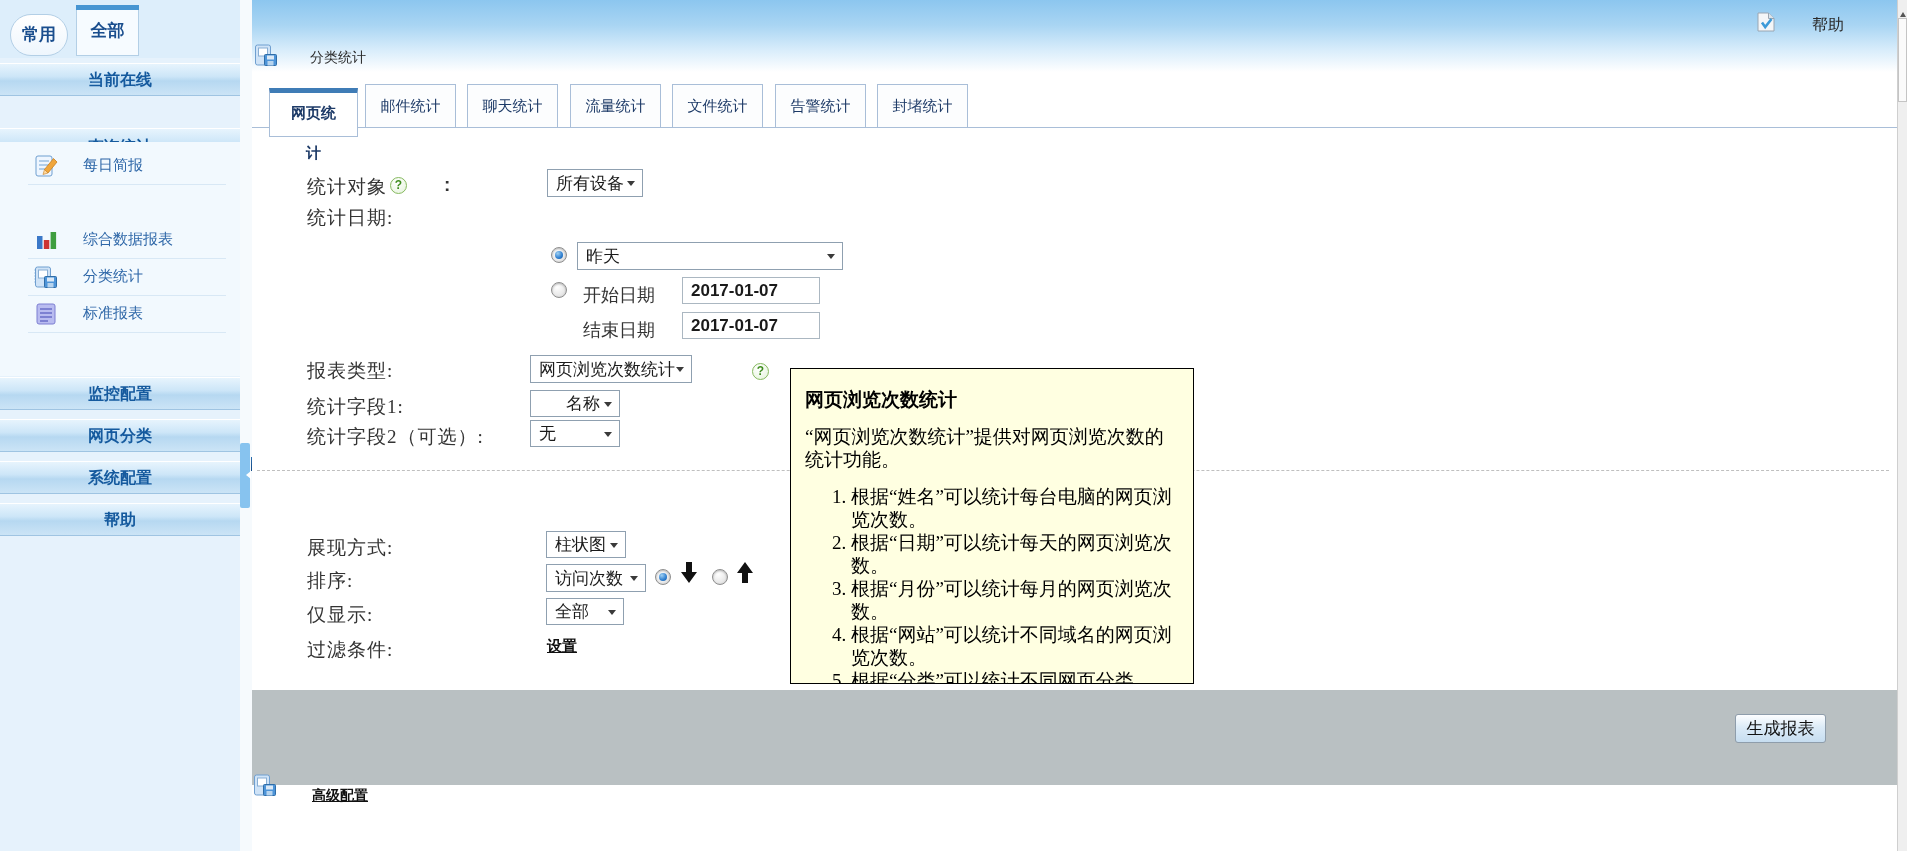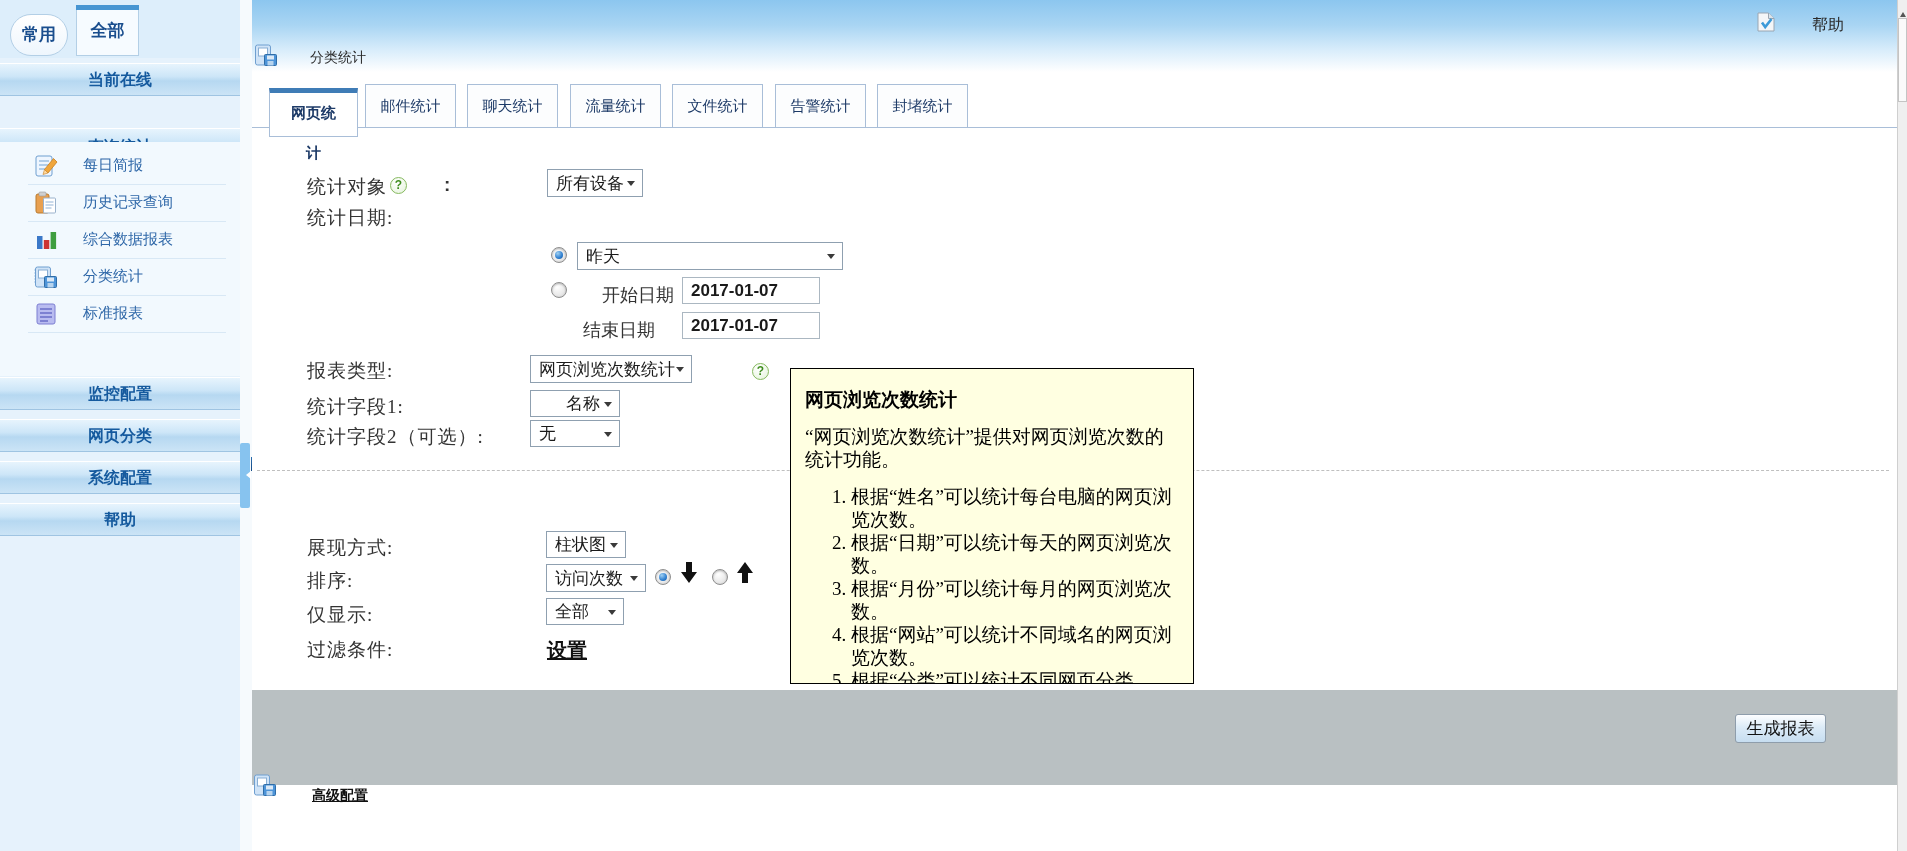--- a/index.html
+++ b/index.html
@@ -72,21 +72,21 @@
     border:1px solid #8e8e8e;background:radial-gradient(circle at 38% 32%,#ffffff 0%,#e9e9e9 60%,#cfcfcf 100%);
     box-shadow:inset 0 1px 2px rgba(0,0,0,.25);cursor:pointer;}
   .radio.checked::after{content:"";position:absolute;left:3px;top:3px;width:8px;height:8px;border-radius:50%;
     background:radial-gradient(circle at 35% 30%,#9fd0f2 0%,#2f7fd0 60%,#15599e 100%);}
   .qicon{position:absolute;width:17px;height:17px;border-radius:50%;box-sizing:border-box;
     border:1px solid #86b95f;background:radial-gradient(circle at 40% 30%,#ffffff,#e4f3da);
     color:#3f8d1f;font-size:12px;font-weight:bold;text-align:center;line-height:15px;cursor:pointer;}
   .colon{position:absolute;font-size:19px;color:#333;font-weight:bold;}
   .dashed{position:absolute;left:5px;right:8px;top:470px;border-top:1px dashed #bfbfbf;}
   .sort-arrow{position:absolute;width:18px;height:21px;}
-  .linktext{position:absolute;font-size:20px;font-weight:600;color:#111;text-decoration:underline;cursor:pointer;
+  .linktext{position:absolute;font-size:15px;font-weight:600;color:#111;text-decoration:underline;cursor:pointer;
     font-family:"Liberation Serif","DejaVu Serif",serif;}
   
   .tooltip{
     position:absolute;left:538px;top:368px;width:404px;height:316px;box-sizing:border-box;
     background:#ffffe1;border:1px solid #000;z-index:5;overflow:hidden;
     font-family:"Liberation Serif","DejaVu Serif",serif;color:#000;padding:18px 14px 0 14px;
   }
   .tooltip .tt-title{font-size:19px;font-weight:bold;}
   .tooltip .tt-body{font-size:19px;line-height:23px;margin-top:12px;}
   .tooltip ol{margin:14px 0 0 0;padding-left:46px;font-size:19px;line-height:23px;}
@@ -124,32 +124,20 @@
     <div class="subitem" style="top:6px;">
       <span class="sicon">
         <svg width="26" height="26" viewBox="0 0 26 26">
             <rect x="3" y="3" width="16" height="20" rx="2" fill="#eef6ff" stroke="#6f9fd0"></rect>
             <path d="M6 8h10M6 12h10M6 16h6" stroke="#9cc0e4" stroke-width="1.5"></path>
             <path d="M11.5 16.5 L20.5 5.5 L24 9 L15 20 z" fill="#f0a63c" stroke="#c77f1f" stroke-width="0.8"></path>
             <path d="M11.5 16.5 l3.5 3.5 -5 1.5 z" fill="#ffd9a0" stroke="#c77f1f" stroke-width="0.6"></path>
           </svg>
       </span>
       <span class="slabel">每日简报</span>
-      <span class="sep"></span>
-    </div>
-    <div class="subitem" style="top:43px;">
-      <span class="sicon">
-        <svg width="26" height="26" viewBox="0 0 26 26">
-            <rect x="3" y="4" width="13" height="19" rx="2" fill="#e8a050" stroke="#b97a2e"></rect>
-            <rect x="6" y="2" width="7" height="4" rx="1" fill="#cfcfcf" stroke="#9a9a9a" stroke-width="0.6"></rect>
-            <rect x="10.5" y="8" width="12" height="15" rx="1" fill="#ffffff" stroke="#9ab2cc"></rect>
-            <path d="M12.5 12h8M12.5 15h8M12.5 18h6" stroke="#b8cde4" stroke-width="1.3"></path>
-          </svg>
-      </span>
-      <span class="slabel">历史记录查询</span>
       <span class="sep"></span>
     </div>
     <div class="subitem" style="top:80px;">
       <span class="sicon">
         <svg width="26" height="26" viewBox="0 0 26 26">
             <rect x="4" y="9" width="5.5" height="13" fill="#3a78c8"></rect>
             <rect x="10.8" y="13" width="5.5" height="9" fill="#cc3333"></rect>
             <rect x="17.6" y="5" width="5.5" height="17" fill="#3f9e3f"></rect>
           </svg>
       </span>
@@ -238,21 +226,21 @@
 
   <span class="flabel" style="left:55px;top:205px;">统计日期:</span>
 
   <span class="radio checked" style="left:299px;top:247px;"></span>
   <div class="sel" style="left:325px;top:242px;width:266px;height:28px;">
     <span>昨天</span>
     <span class="caret"></span>
   </div>
 
   <span class="radio" style="left:299px;top:282px;"></span>
-  <span class="ilabel" style="left:350px;top:283px;">开始日期</span>
+  <span class="ilabel" style="left:331px;top:283px;">开始日期</span>
   <input class="inp" style="left: 430px; top: 277px; width: 138px; height: 27px;" value="2017-01-07">
 
   <span class="ilabel" style="left:331px;top:318px;">结束日期</span>
   <input class="inp" style="left: 430px; top: 312px; width: 138px; height: 27px;" value="2017-01-07">
 
   <span class="flabel" style="left:55px;top:358px;">报表类型:</span>
   <div class="sel" style="left:278px;top:355px;width:162px;height:28px;">
     <span>网页浏览次数统计</span>
     <span class="caret"></span>
   </div>

